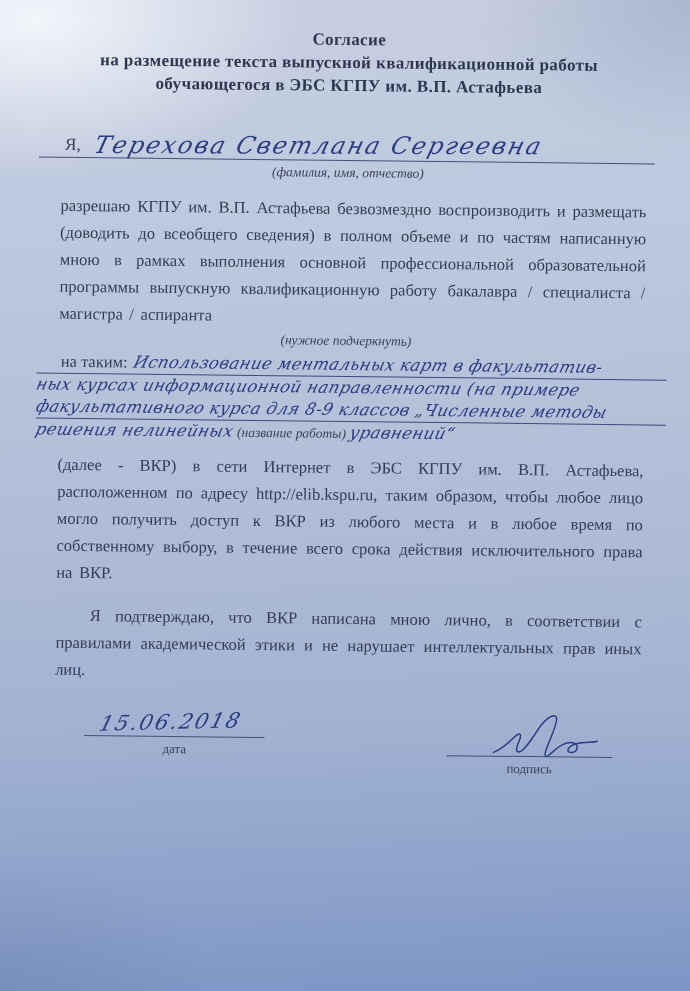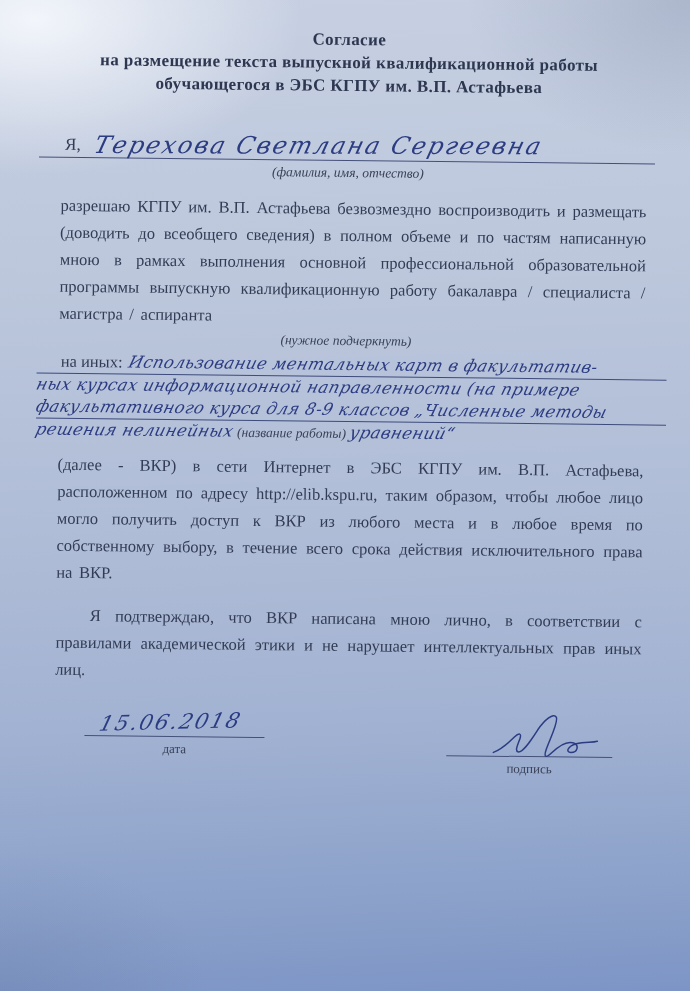--- a/index.html
+++ b/index.html
@@ -123,21 +123,21 @@
     <span class="hand hand-name">Терехова Светлана Сергеевна</span>
   </div>
   <div class="caption">(фамилия, имя, отчество)</div>
 
   <p class="para p1">разрешаю КГПУ им. В.П. Астафьева безвозмездно воспроизводить и размещать (доводить до всеобщего сведения) в полном объеме и по частям написанную мною в рамках выполнения основной профессиональной образовательной программы выпускную квалификационную работу бакалавра / специалиста / магистра / аспиранта</p>
 
   <div class="caption note">(нужное подчеркнуть)</div>
 
   <div class="topic-block">
     <div class="topic-line ruled">
-      <span class="printed">на иных:</span><span class="hand topic-hand">Использование ментальных карт в факультатив-</span>
+      <span class="printed">на таким:</span><span class="hand topic-hand">Использование ментальных карт в факультатив-</span>
     </div>
     <div class="topic-line">
       <span class="hand topic-hand">ных курсах информационной направленности (на примере</span>
     </div>
     <div class="topic-line ruled">
       <span class="hand topic-hand">факультативного курса для 8-9 классов „Численные методы</span>
     </div>
     <div class="topic-line l4">
       <span class="hand topic-hand">решения нелинейных</span>
       <span class="caption">(название работы)</span>

